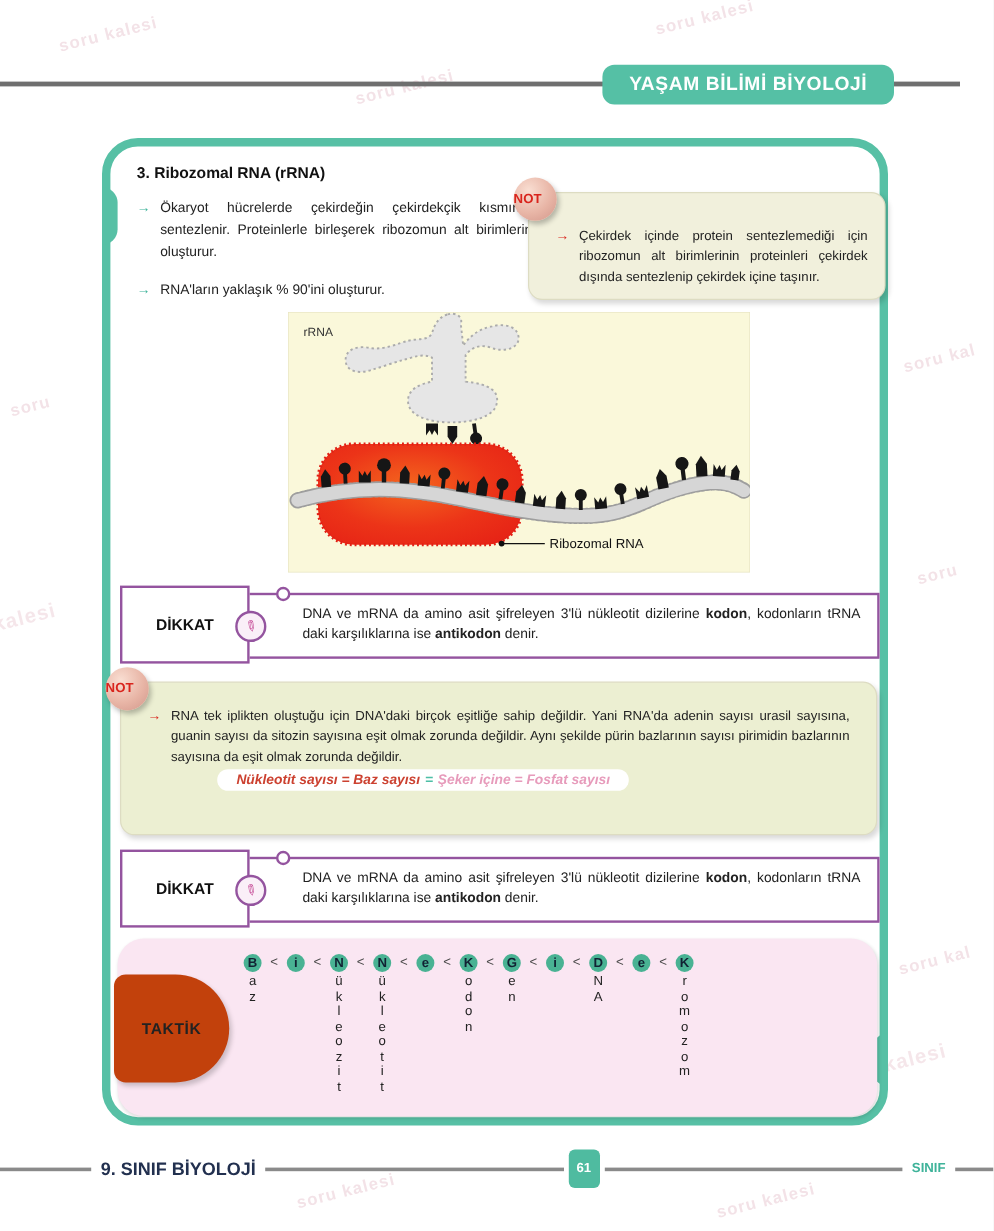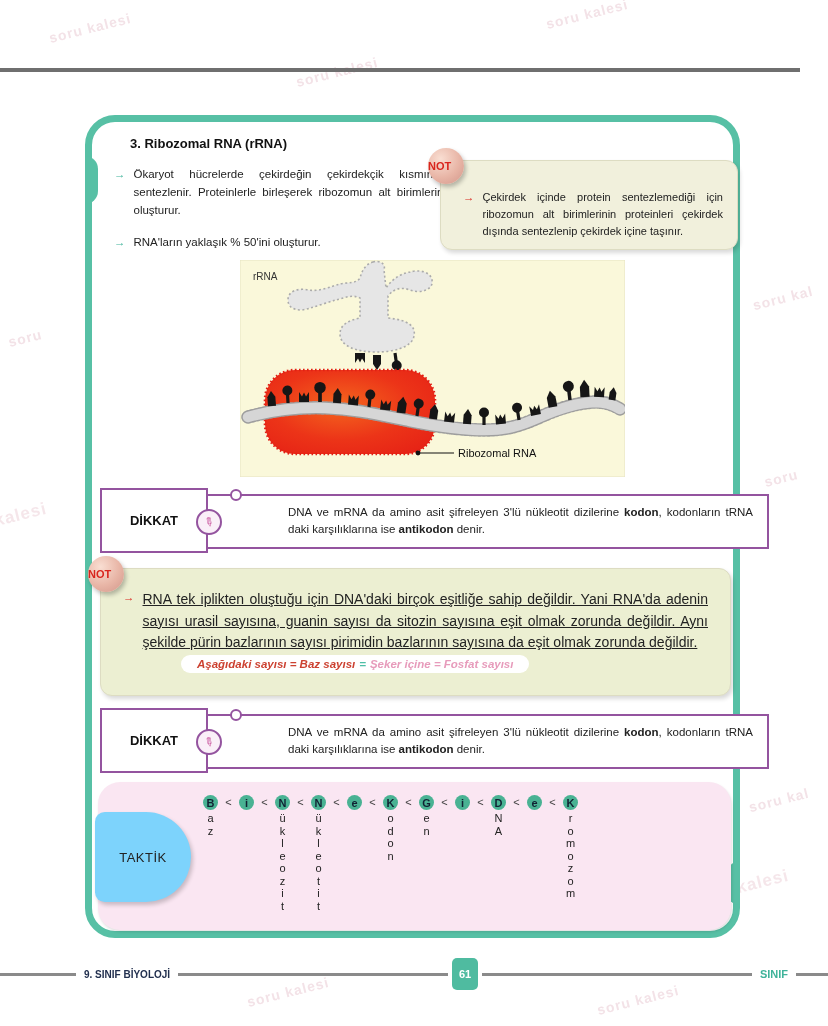--- a/index.html
+++ b/index.html
@@ -14,71 +14,71 @@
   .banner{position:absolute;left:502px;top:54px;width:243px;height:33px;background:#55C0A5;
           border-radius:10px;display:flex;align-items:center;justify-content:center;}
   .banner span{color:#fff;font-weight:bold;font-size:16px;letter-spacing:.5px;}
   
   .frame{position:absolute;left:85px;top:115px;width:641px;height:809px;background:#fff;
          border:7px solid #57C0A5;border-radius:30px;}
   .flourish-l{position:absolute;left:-7px;top:34px;width:13px;height:48px;background:#57C0A5;
               border-radius:0 24px 24px 0;}
   .flourish-r{position:absolute;right:-7px;bottom:26px;width:13px;height:44px;background:#57C0A5;
               border-radius:24px 0 0 24px;}
-  .heading{position:absolute;left:22px;top:14px;font-size:13px;font-weight:bold;color:#111;margin-left:16px;}
+  .heading{position:absolute;left:22px;top:14px;font-size:13px;font-weight:bold;color:#111;}
   
   .bullet{position:absolute;display:flex;gap:8px;font-size:11.5px;line-height:1.55;}
   .bullet .arr{color:#3FB39A;font-weight:bold;flex:0 0 auto;}
   .bullet .arr.red{color:#D9251D;}
   .bullet .txt{text-align:justify;}
   
   .notebox{position:absolute;background:#F1F0DC;border:1px solid #DDDCC2;border-radius:12px;
            box-shadow:2px 3px 4px rgba(0,0,0,.15);}
   .notebox.green{background:#ECEFD2;}
   .not-badge{position:absolute;left:-13px;top:-13px;width:36px;height:36px;border-radius:50%;
              background:radial-gradient(circle at 35% 30%,#F9DED2,#E8B5A6 55%,#D2968A);
              box-shadow:2px 3px 4px rgba(0,0,0,.25);display:flex;align-items:center;justify-content:flex-start;}
   .not-badge span{color:#D9251D;font-size:11px;font-weight:bold;}
   
   .figure{position:absolute;left:148px;top:138px;width:385px;height:240px;}
   
-  .dikkat{position:absolute;border:2px solid #94549F;background:#fff;padding-left:36px;}
+  .dikkat{position:absolute;border:2px solid #94549F;background:#fff;}
   .dikkat .label{position:absolute;left:-2px;top:-8px;width:104px;height:calc(100% + 10px);
                  border:2px solid #94549F;background:#fff;display:flex;align-items:center;justify-content:center;
                  font-weight:bold;font-size:13px;color:#111;}
   .dikkat .pen{position:absolute;left:94px;top:50%;margin-top:-12px;width:22px;height:22px;border-radius:50%;
                border:2px solid #94549F;background:#FAEFF8;display:flex;align-items:center;justify-content:center;}
   .dikkat .pen span{color:#C8549C;font-size:12px;transform:rotate(35deg);}
   .dikkat .knot{position:absolute;left:128px;top:-7px;width:8px;height:8px;border-radius:50%;
                 border:2px solid #94549F;background:#fff;}
   .dikkat .dtext{margin:8px 14px 8px 150px;font-size:11.5px;line-height:1.5;text-align:justify;}
   .b{font-weight:bold;}
   
   .n2-inner{margin:20px 22px 10px 22px;}
   .n2-p2{margin:6px 0 8px 22px;font-size:11.5px;}
   .eq{margin-left:58px;display:inline-block;background:#fff;border-radius:14px;padding:3px 16px;
       font-size:11.5px;font-weight:bold;font-style:italic;}
   .eq .l{color:#CC4130;} .eq .m{color:#4DBFA6;padding:0 4px;} .eq .r{color:#E79BBB;}
   
   .taktik{position:absolute;background:#FAE6F2;border-radius:22px;box-shadow:1px 2px 3px rgba(0,0,0,.12);}
-  .tk-tab{position:absolute;left:-3px;top:30px;width:96px;height:90px;background:#7dd3fc;
+  .tk-tab{position:absolute;left:-3px;top:30px;width:96px;height:90px;background:#c2410c;
           border-radius:10px 46px 46px 10px;box-shadow:2px 3px 4px rgba(0,0,0,.2);
-          display:flex;align-items:center;justify-content:center;font-weight:normal;font-size:13px;color:#222;
+          display:flex;align-items:center;justify-content:center;font-weight:bold;font-size:13px;color:#222;
           letter-spacing:.5px;text-align:right;}
   .tk-row{position:absolute;left:104px;top:13px;display:flex;align-items:flex-start;gap:3px;}
   .tk-col{display:flex;flex-direction:column;align-items:center;width:17px;}
   .tk-head{width:15px;height:15px;border-radius:50%;background:#49B293;color:#123;font-size:11px;
            font-weight:bold;display:flex;align-items:center;justify-content:center;margin-bottom:2px;}
   .tk-ch{font-size:11px;line-height:12.5px;color:#222;}
   .tk-sep{width:13px;text-align:center;font-size:11px;color:#444;line-height:15px;}
   
   .footer{position:absolute;left:0;top:962px;width:828px;height:24px;display:flex;align-items:center;}
   .fl{height:3px;background:#8a8a8a;}
   .f-left{flex:0 0 76px;} .f-mid1{flex:1;} .f-mid2{flex:1;} .f-end{flex:0 0 32px;}
-  .f-title{font-size:10px;font-weight:bold;color:#22304F;margin:0 8px;white-space:nowrap;}
+  .f-title{font-size:15px;font-weight:bold;color:#22304F;margin:0 8px;white-space:nowrap;}
   .f-badge{width:26px;height:32px;background:#4FBBA0;border-radius:5px;color:#fff;font-size:11px;
            font-weight:bold;display:flex;align-items:center;justify-content:center;margin:0 4px;}
   .f-help{font-size:11px;font-weight:bold;color:#3FB39A;margin:0 8px;}
 </style>
 </head>
 <body>
 
 <div class="page">
 
   <span class="wm" style="left:48px;top:20px;">soru kalesi</span>
@@ -87,35 +87,38 @@
   <span class="wm" style="left:8px;top:330px;">soru</span>
   <span class="wm big" style="left:-6px;top:505px;">kalesi</span>
   <span class="wm" style="left:752px;top:290px;">soru kal</span>
   <span class="wm" style="left:764px;top:470px;">soru</span>
   <span class="wm" style="left:748px;top:792px;">soru kal</span>
   <span class="wm big" style="left:736px;top:872px;">kalesi</span>
   <span class="wm" style="left:246px;top:984px;">soru kalesi</span>
   <span class="wm" style="left:596px;top:992px;">soru kalesi</span>
 
   <div class="top-rule"></div>
+  <div class="banner">
+    <span>YAŞAM BİLİMİ BİYOLOJİ</span>
+  </div>
 
   <div class="frame">
     <div class="flourish-l"></div>
     <div class="flourish-r"></div>
 
     <div class="heading">3. Ribozomal RNA (rRNA)</div>
 
     <div class="bullet" style="left:22px;top:44px;width:332px;">
       <span class="arr">→</span>
       <span class="txt">Ökaryot hücrelerde çekirdeğin çekirdekçik kısmında sentezlenir. Proteinlerle birleşerek ribozomun alt birimlerini oluşturur.</span>
     </div>
 
     <div class="bullet" style="left:22px;top:112px;width:332px;">
       <span class="arr">→</span>
-      <span class="txt">RNA'ların yaklaşık % 50'ini oluşturur.</span>
+      <span class="txt">RNA'ların yaklaşık % 90'ini oluşturur.</span>
     </div>
 
     <div class="notebox" style="left:348px;top:38px;width:296px;height:88px;">
       <div class="not-badge">
         <span>NOT</span>
       </div>
       <div class="bullet" style="position:static;margin:28px 14px 10px 22px;">
         <span class="arr red">→</span>
         <span class="txt" style="font-size:11px;">Çekirdek içinde protein sentezlemediği için ribozomun alt birimlerinin proteinleri çekirdek dışında sentezlenip çekirdek içine taşınır.</span>
       </div>
@@ -196,24 +199,24 @@
       <div class="dtext"><span>DNA ve mRNA da amino asit şifreleyen 3'lü nükleotit dizilerine </span><span class="b">kodon</span><span>, kodonların  tRNA daki karşılıklarına ise </span><span class="b">antikodon</span><span> denir.</span></div>
     </div>
 
     <div class="notebox green" style="left:8px;top:446px;width:629px;height:126px;">
       <div class="not-badge">
         <span>NOT</span>
       </div>
       <div class="n2-inner">
         <div class="bullet" style="position:static;">
           <span class="arr red">→</span>
-          <span class="txt" style="font-size:14px;text-decoration:underline;">RNA tek iplikten oluştuğu için DNA'daki birçok eşitliğe sahip değildir. Yani RNA'da adenin sayısı urasil sayısına, guanin sayısı da sitozin sayısına eşit olmak zorunda değildir. Aynı şekilde pürin bazlarının sayısı pirimidin bazlarının sayısına da eşit olmak zorunda değildir.</span>
+          <span class="txt" style="font-size:11px;">RNA tek iplikten oluştuğu için DNA'daki birçok eşitliğe sahip değildir. Yani RNA'da adenin sayısı urasil sayısına, guanin sayısı da sitozin sayısına eşit olmak zorunda değildir. Aynı şekilde pürin bazlarının sayısı pirimidin bazlarının sayısına da eşit olmak zorunda değildir.</span>
         </div>
         <div class="eq">
-          <span class="l">Aşağıdaki sayısı = Baz sayısı</span><span class="m">=</span><span class="r">Şeker içine = Fosfat sayısı</span>
+          <span class="l">Nükleotit sayısı = Baz sayısı</span><span class="m">=</span><span class="r">Şeker içine = Fosfat sayısı</span>
         </div>
       </div>
     </div>
 
     <div class="dikkat" style="left:8px;top:592px;width:629px;">
       <div class="label">DİKKAT</div>
       <div class="pen">
           <span>✎</span>
         </div>
       <div class="knot"></div>

